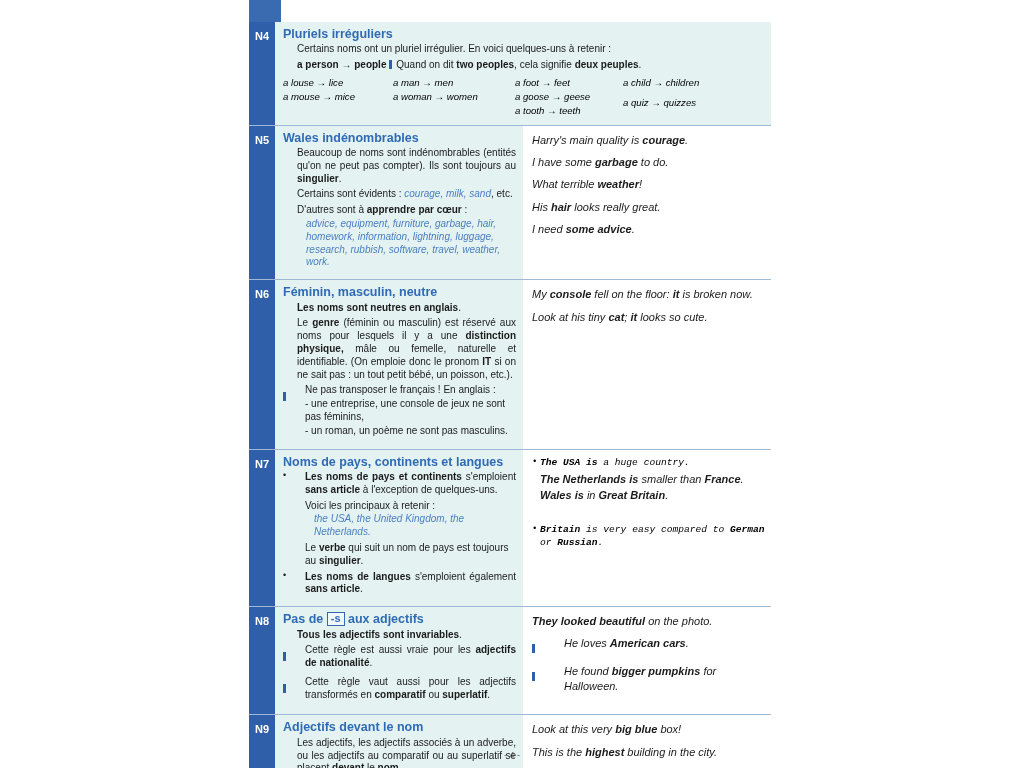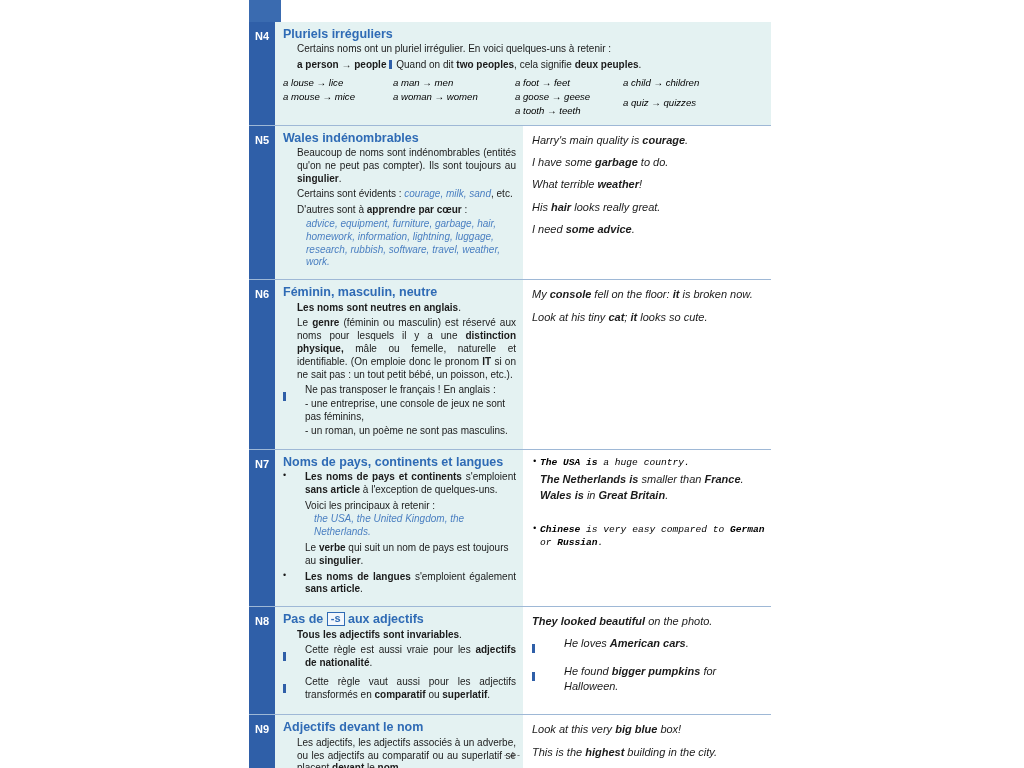--- a/index.html
+++ b/index.html
@@ -294,21 +294,21 @@
             </li>
           </ul>
         </div>
         <div class="examples">
           <ul class="exbl">
             <li style="margin-bottom:2px;"><span class="b">The USA is</span><span> a huge country.</span></li>
           </ul>
           <p class="ex tightgap" style="padding-left:8px; margin-bottom:2px;"><span class="b">The Netherlands is</span><span> smaller than </span><span class="b">France</span><span>.</span></p>
           <p class="ex" style="padding-left:8px; margin-bottom:22px;"><span class="b">Wales is</span><span> in </span><span class="b">Great Britain</span><span>.</span></p>
           <ul class="exbl">
-            <li><span class="b">Chinese</span><span> is very easy compared to </span><span class="b">German</span><span> or </span><span class="b">Russian</span><span>.</span></li>
+            <li><span class="b">Britain</span><span> is very easy compared to </span><span class="b">German</span><span> or </span><span class="b">Russian</span><span>.</span></li>
           </ul>
         </div>
       </div>
     </div>
 
     <div class="section">
       <div class="numtab">N8</div>
       <div class="body-wrap">
         <div class="panel split">
           <div class="sec-title"><span>Pas de </span><span class="boxed">-s</span><span> aux adjectifs</span></div>

